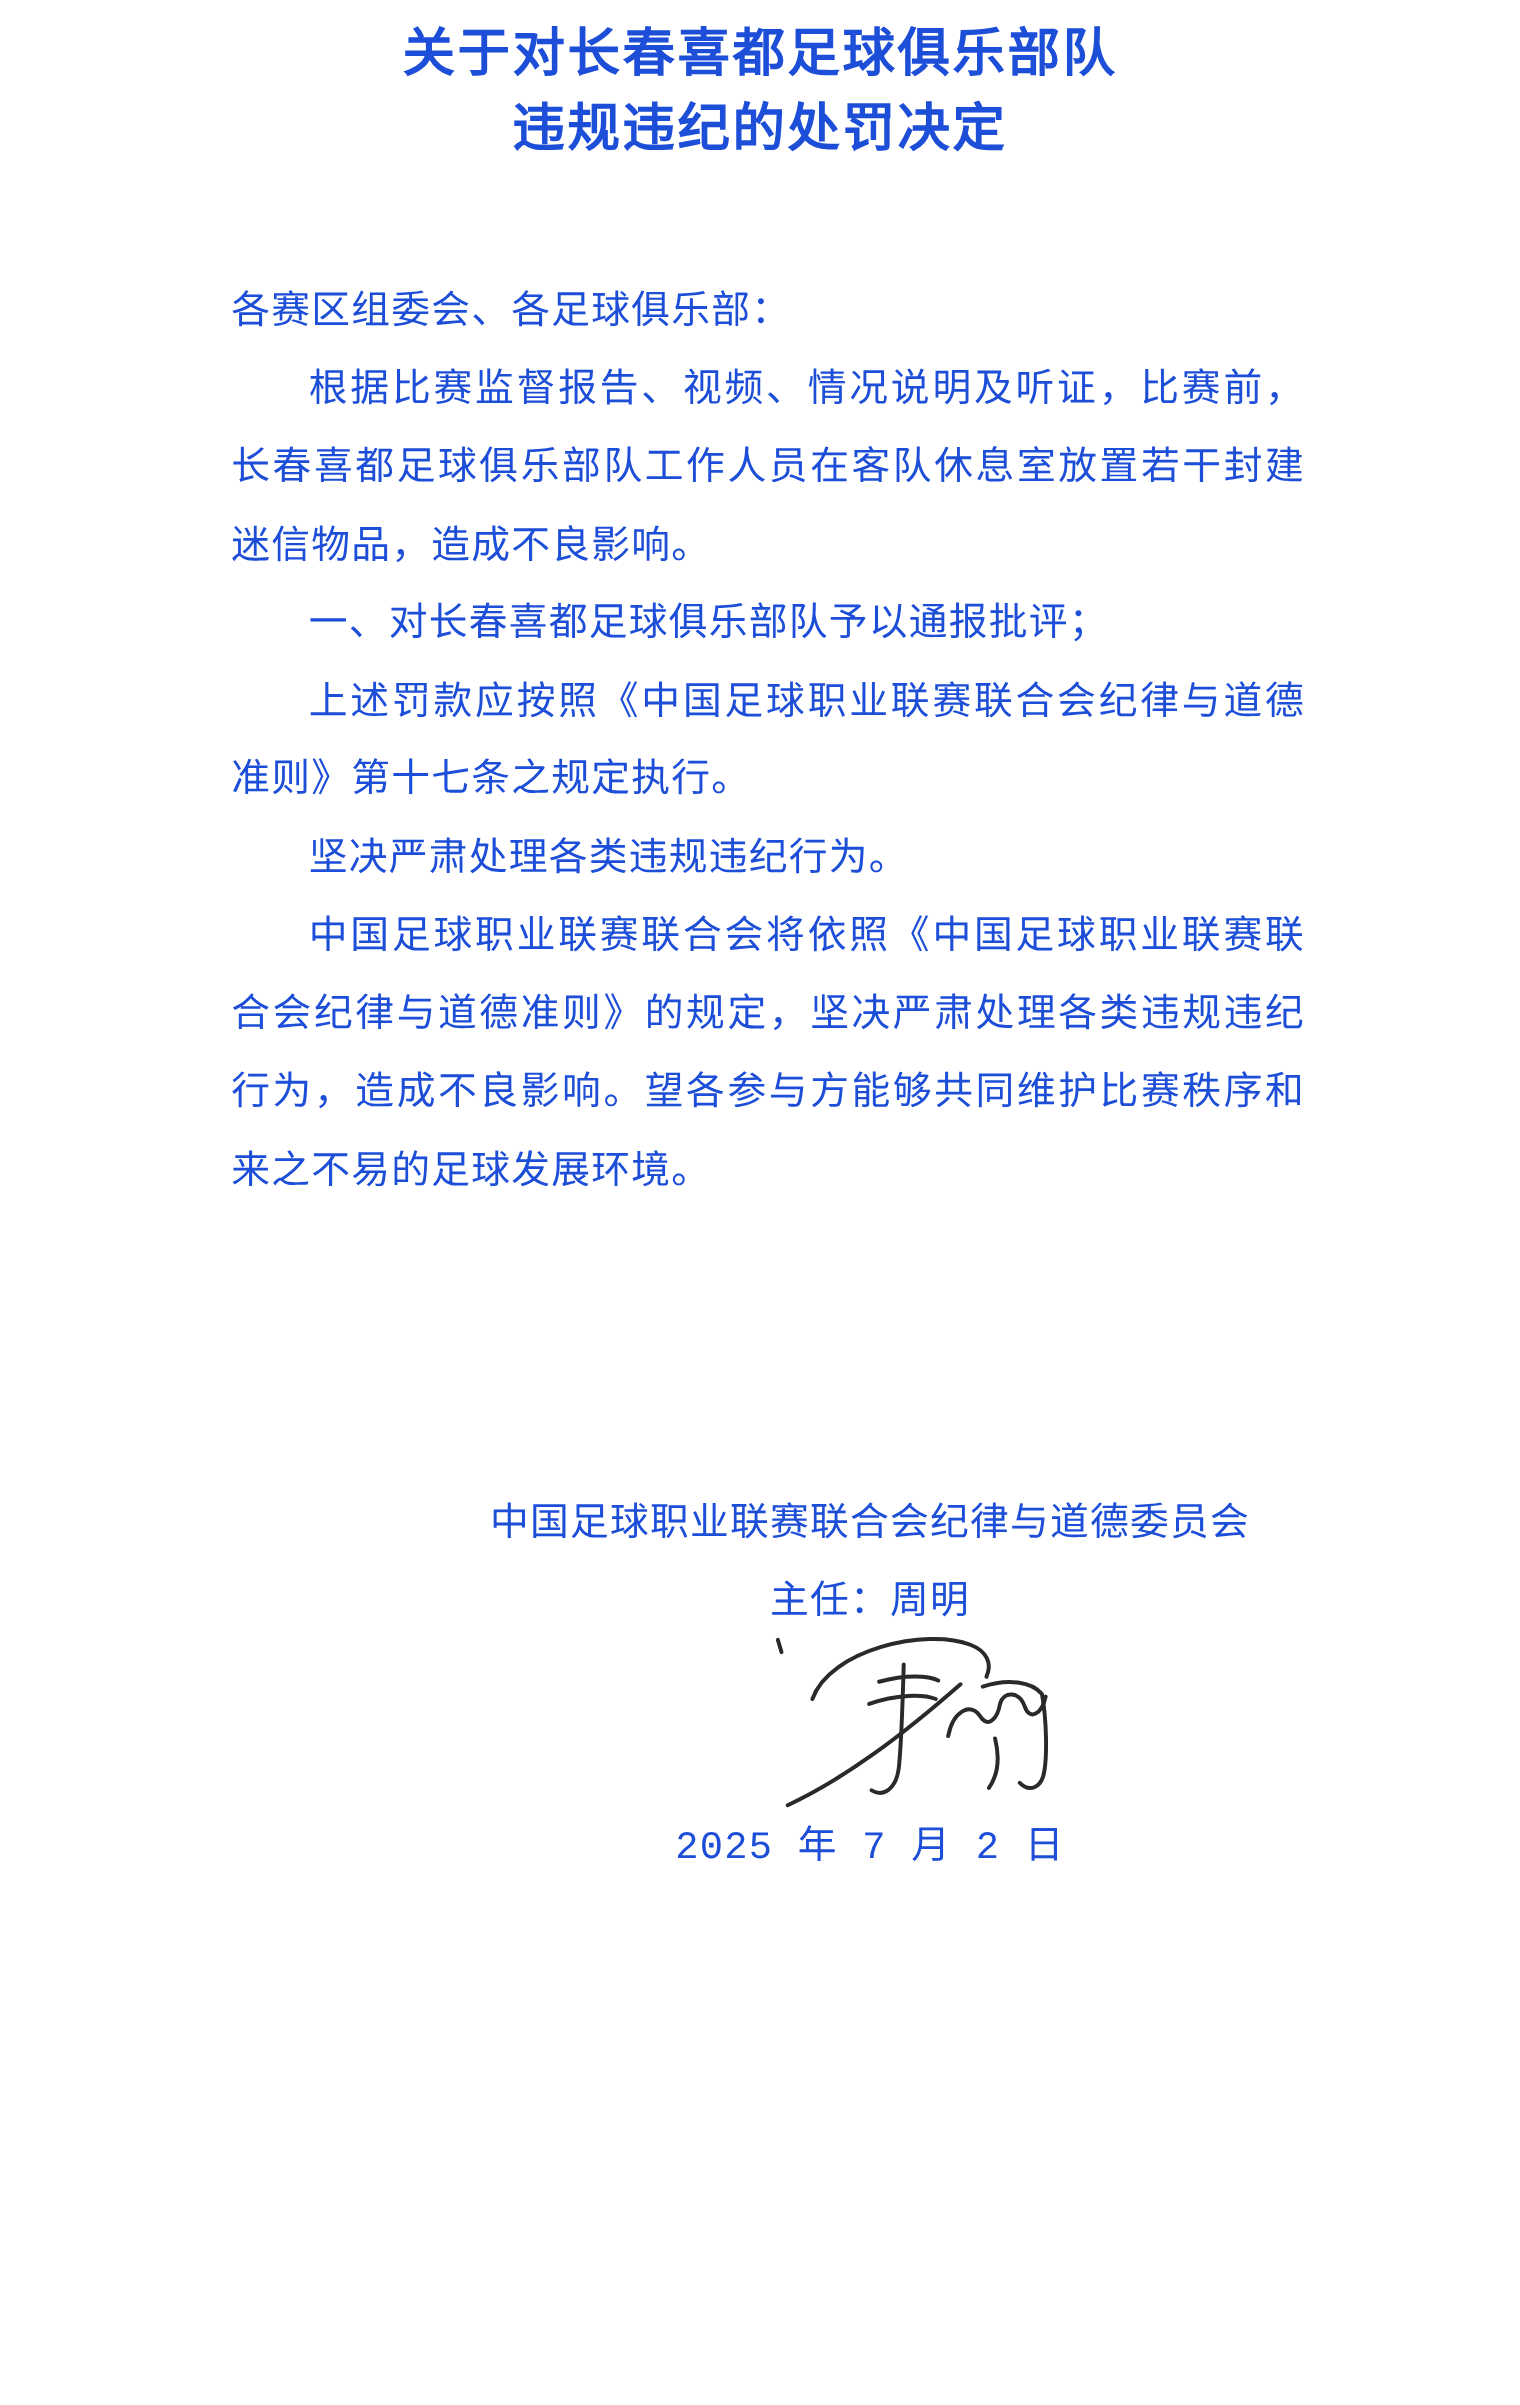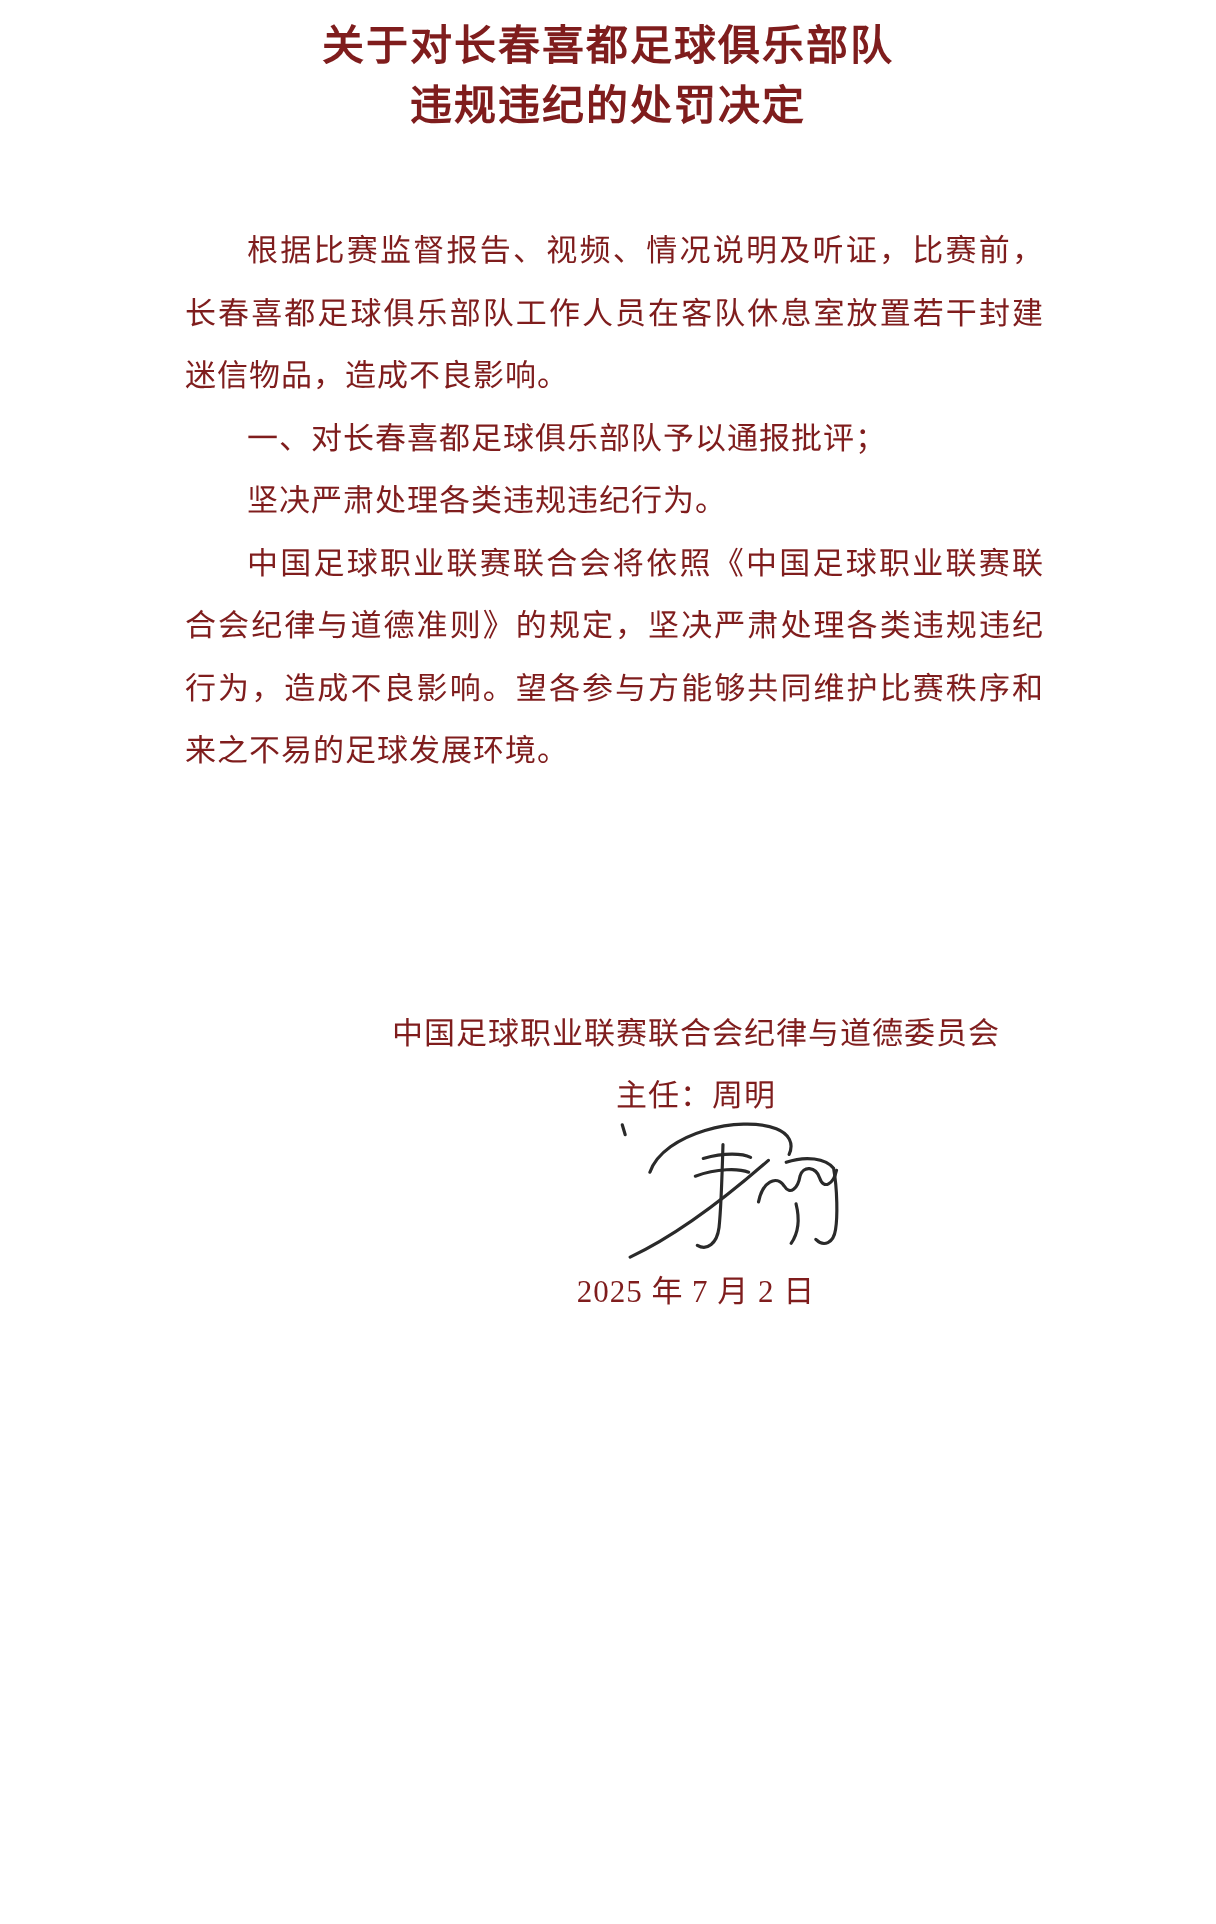--- a/index.html
+++ b/index.html
@@ -5,22 +5,22 @@
   html, body {
     margin: 0;
     padding: 0;
     background: #ffffff;
   }
   .page {
     position: relative;
     width: 1216px;
     height: 1924px;
     background: #ffffff;
-    color: #7f1d1d;
-    font-family: Liberation Serif, serif;
+    color: #1d4ed8;
+    font-family: Liberation Mono, monospace;
     overflow: hidden;
   }
   .doc-title {
     margin-top: 16px;
     text-align: center;
     font-size: 42px;
     line-height: 60px;
     font-weight: 700;
     letter-spacing: 2px;
   }
@@ -67,22 +67,24 @@
 <body>
 
 <div class="page">
 
   <div class="doc-title">
     <div>关于对长春喜都足球俱乐部队</div>
     <div>违规违纪的处罚决定</div>
   </div>
 
   <div class="content">
+    <p class="salutation">各赛区组委会、各足球俱乐部：</p>
     <p class="para">根据比赛监督报告、视频、情况说明及听证，比赛前，长春喜都足球俱乐部队工作人员在客队休息室放置若干封建迷信物品，造成不良影响。</p>
     <p class="para">一、对长春喜都足球俱乐部队予以通报批评；</p>
+    <p class="para">上述罚款应按照《中国足球职业联赛联合会纪律与道德准则》第十七条之规定执行。</p>
     <p class="para">坚决严肃处理各类违规违纪行为。</p>
     <p class="para">中国足球职业联赛联合会将依照《中国足球职业联赛联合会纪律与道德准则》的规定，坚决严肃处理各类违规违纪行为，造成不良影响。望各参与方能够共同维护比赛秩序和来之不易的足球发展环境。</p>
   </div>
 
   <div class="sign-block">
     <div class="sign-org">中国足球职业联赛联合会纪律与道德委员会</div>
     <div class="sign-chief">主任：周明</div>
 
     <svg class="sign-svg" width="260" height="158" viewBox="0 0 260 160" fill="none" stroke="#2a2a2a" stroke-width="3.2" stroke-linecap="round" stroke-linejoin="round">
       <path d="M30,14 l3,10"></path>

